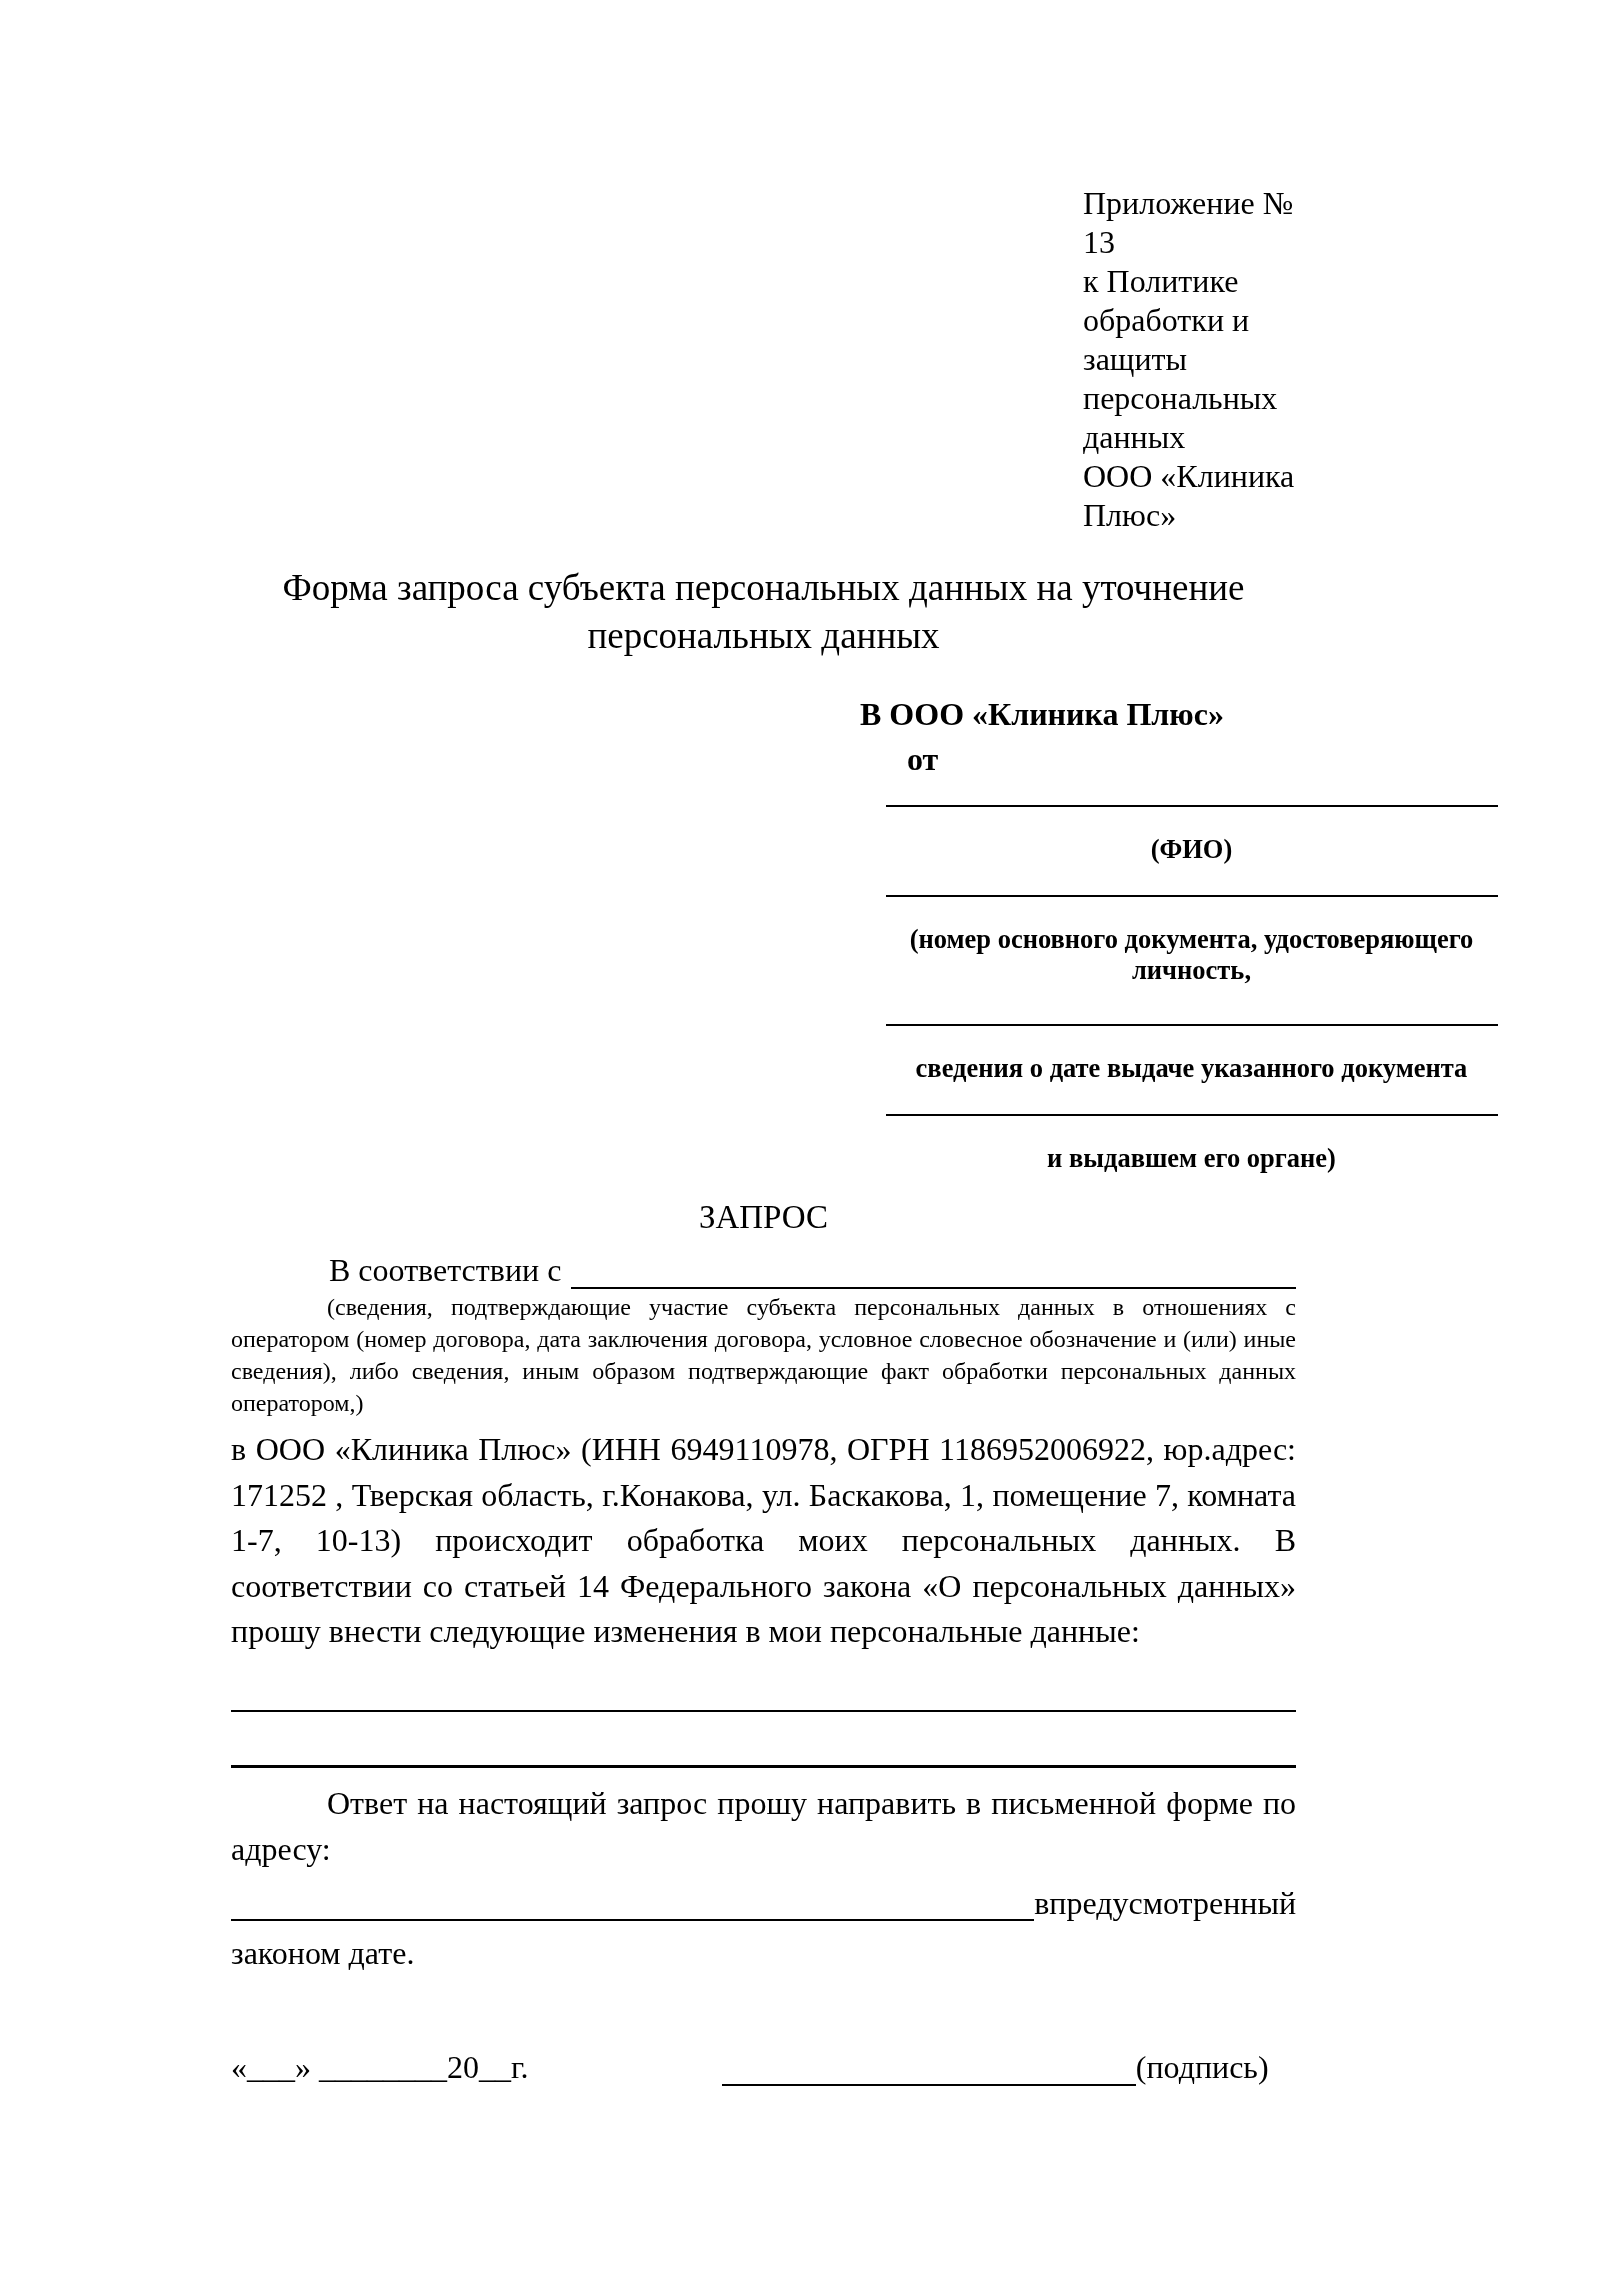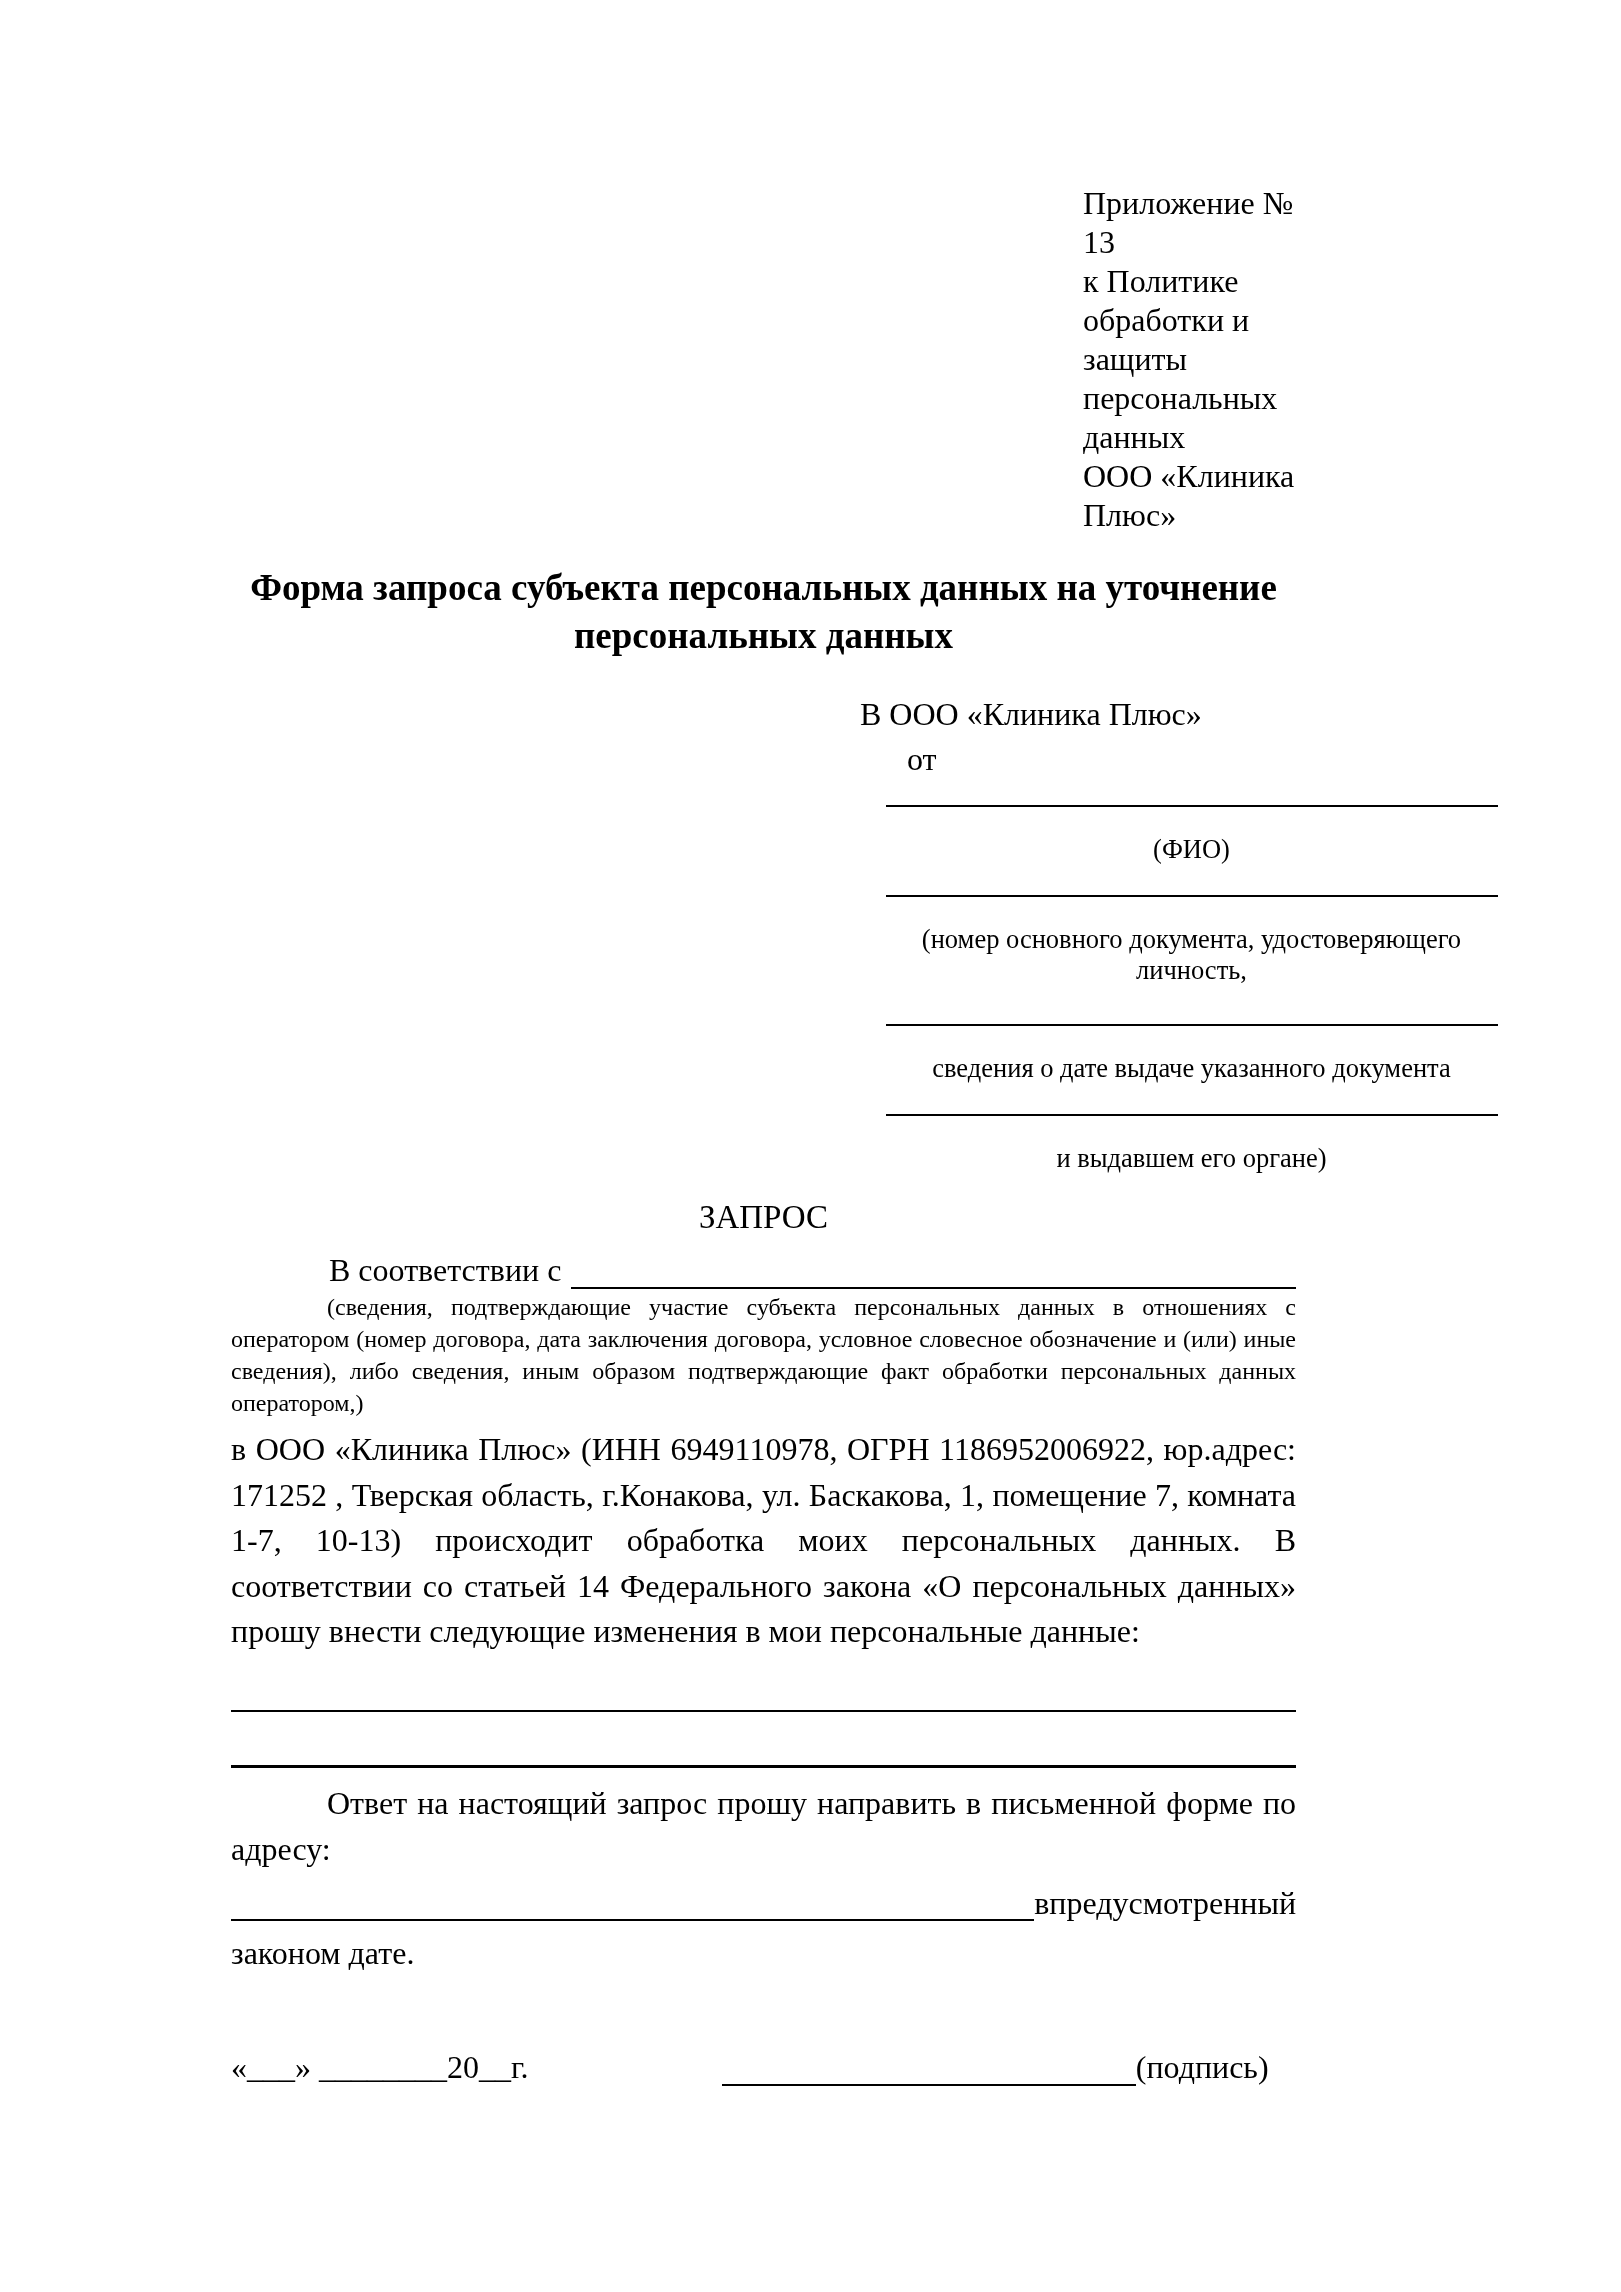--- a/index.html
+++ b/index.html
@@ -11,25 +11,25 @@
     overflow: hidden;
   }
   .page { padding: 184px 116px 0 231px; width: 1412px; }
 
   
   .appendix { margin-left: 852px; line-height: 1.22; }
 
   
   .doc-title {
     margin: 29px auto 0 auto; max-width: 1127px;
-    text-align: center; font-weight: bold; font-size: 37px; line-height: 1.28;
+    text-align: center; font-weight: normal; font-size: 37px; line-height: 1.28;
   }
 
   
-  .recipient { margin-left: 629px; margin-top: 37px; width: 645px; }
+  .recipient { margin-left: 629px; margin-top: 37px; width: 645px; font-weight: bold; }
   .recipient .from-label { margin-left: 47px; margin-top: 7.8px; }
   .fields { margin-left: 25.5px; width: 612px; }
   .blank-line { height: 33px; border-bottom: 2.9px solid #000; }
   .field-caption {
     font-size: 26.5px; text-align: center; line-height: 1.15; padding-top: 11px; margin-top: 16px;
   }
   .fields .gap { height: 7.8px; }
 
   
   .request-heading { text-align: center; margin-top: 25.5px; font-size: 33px; }

